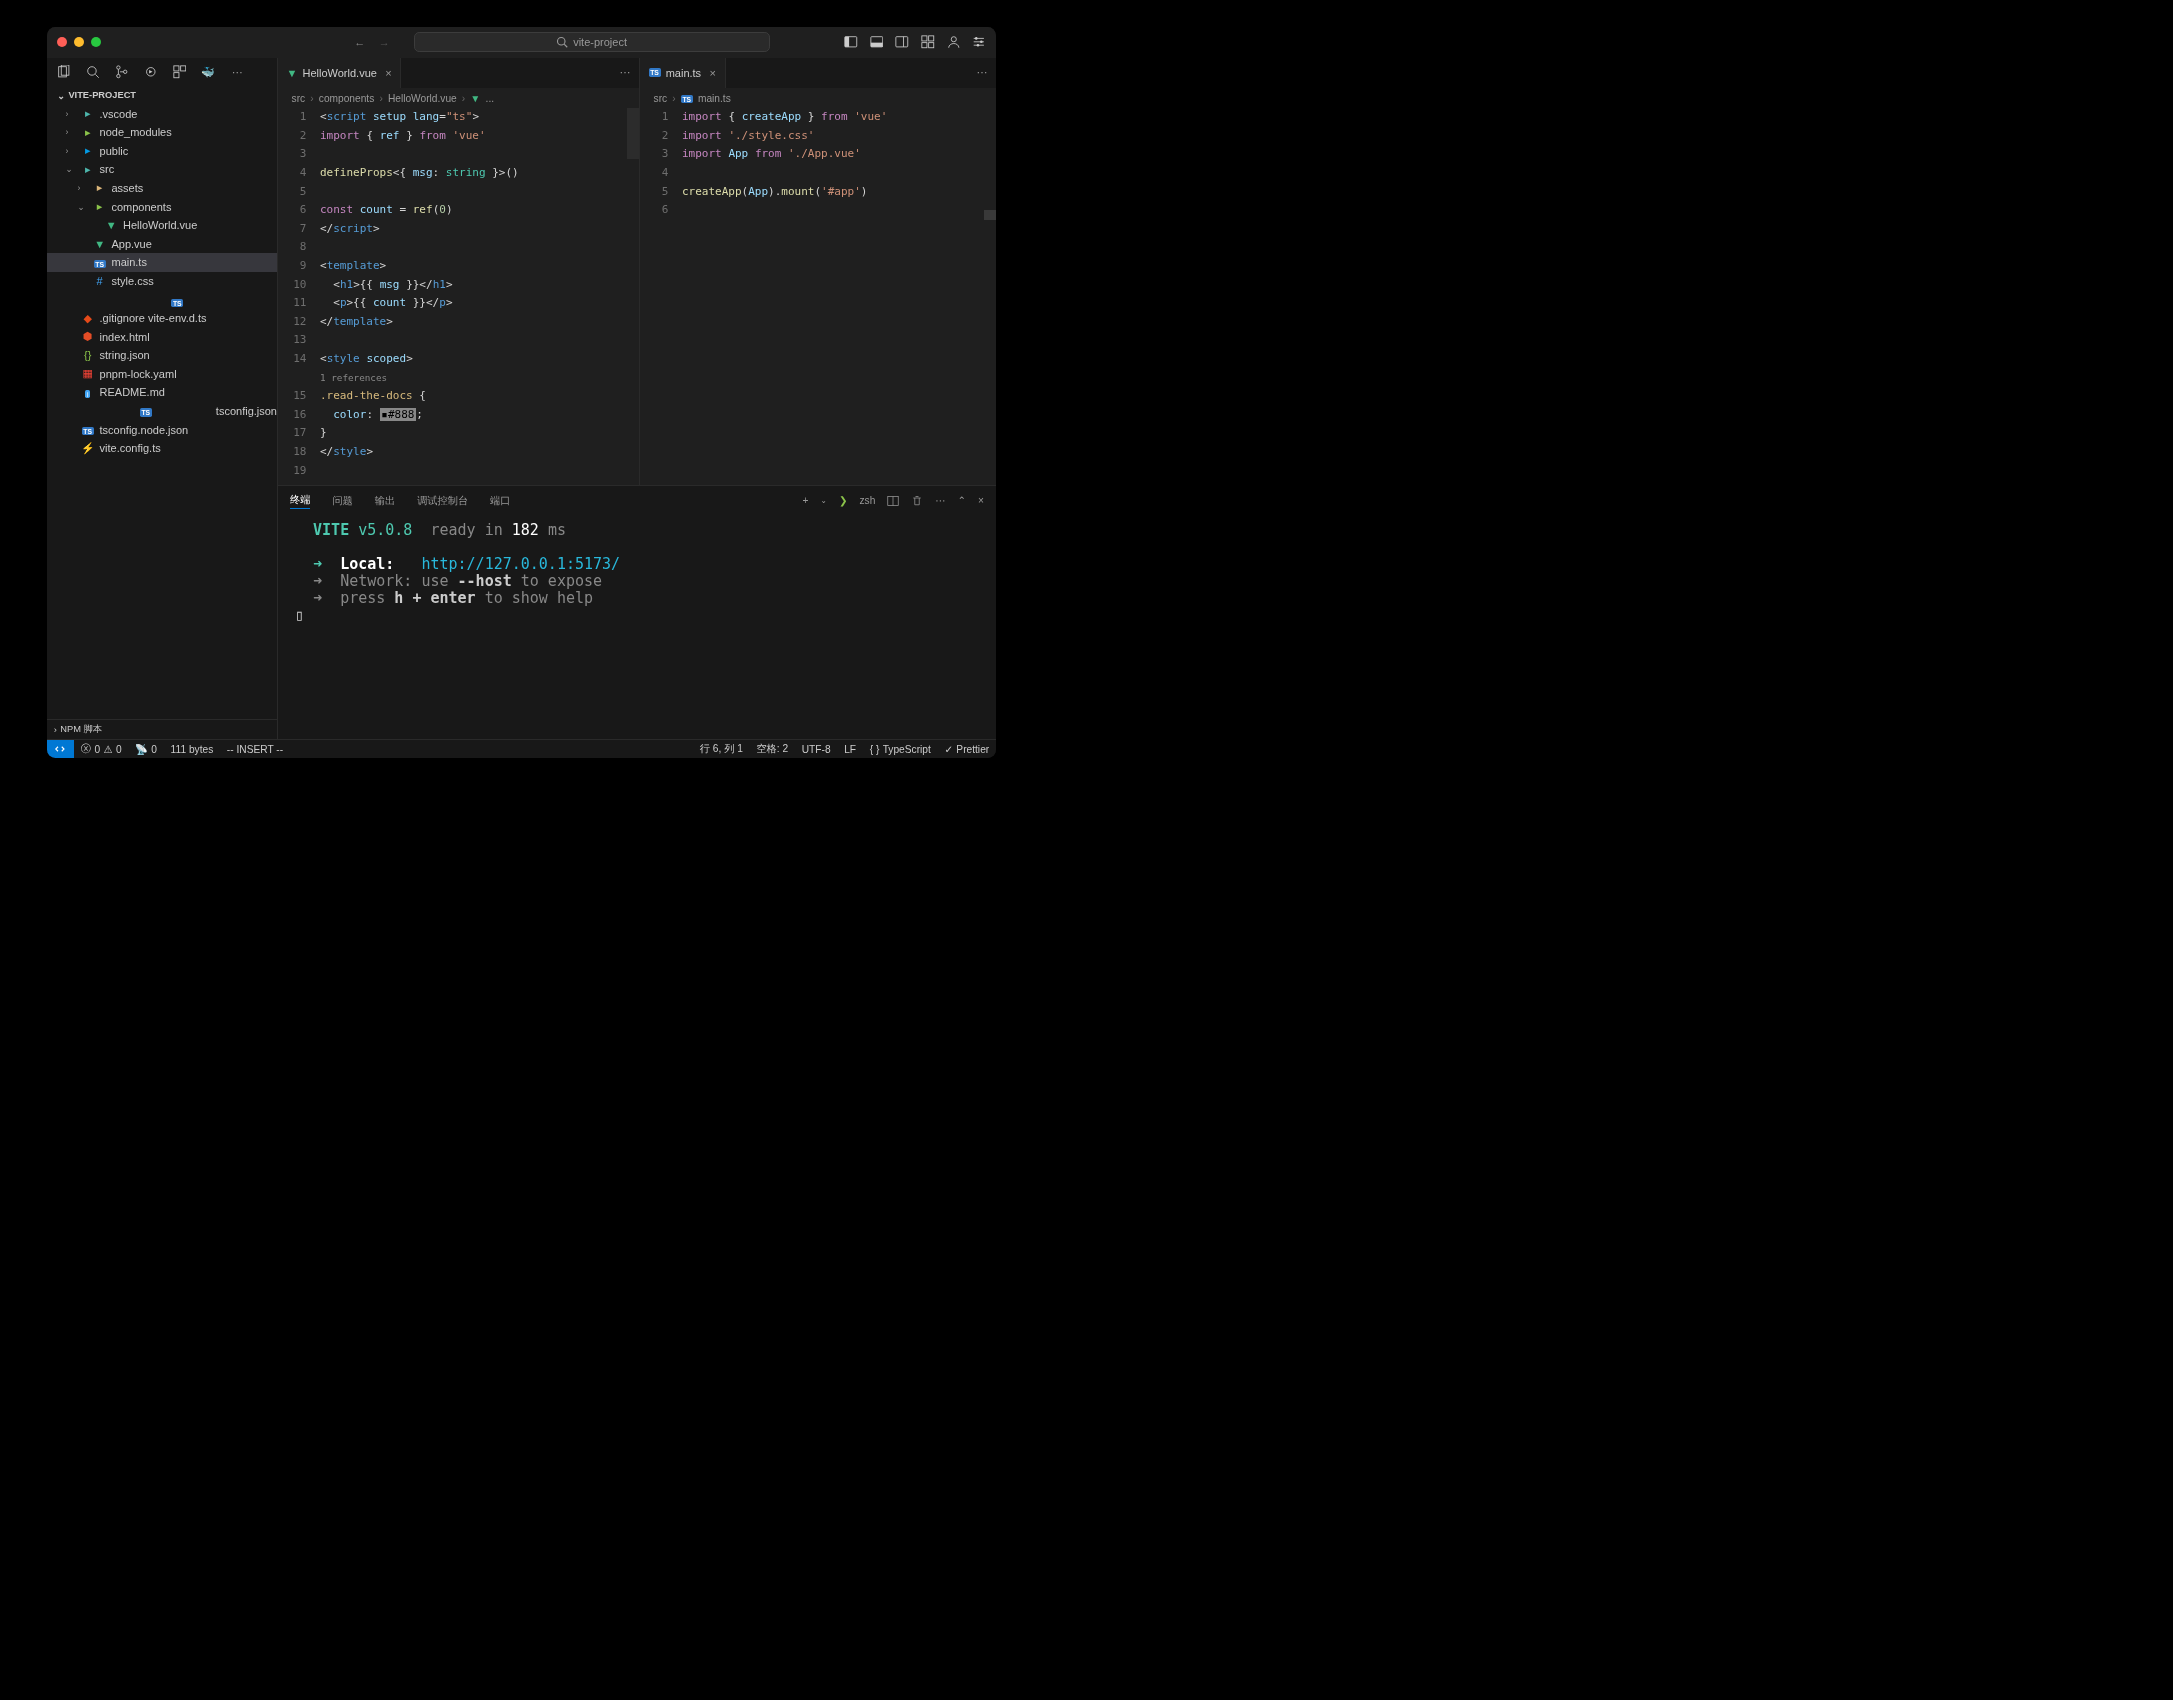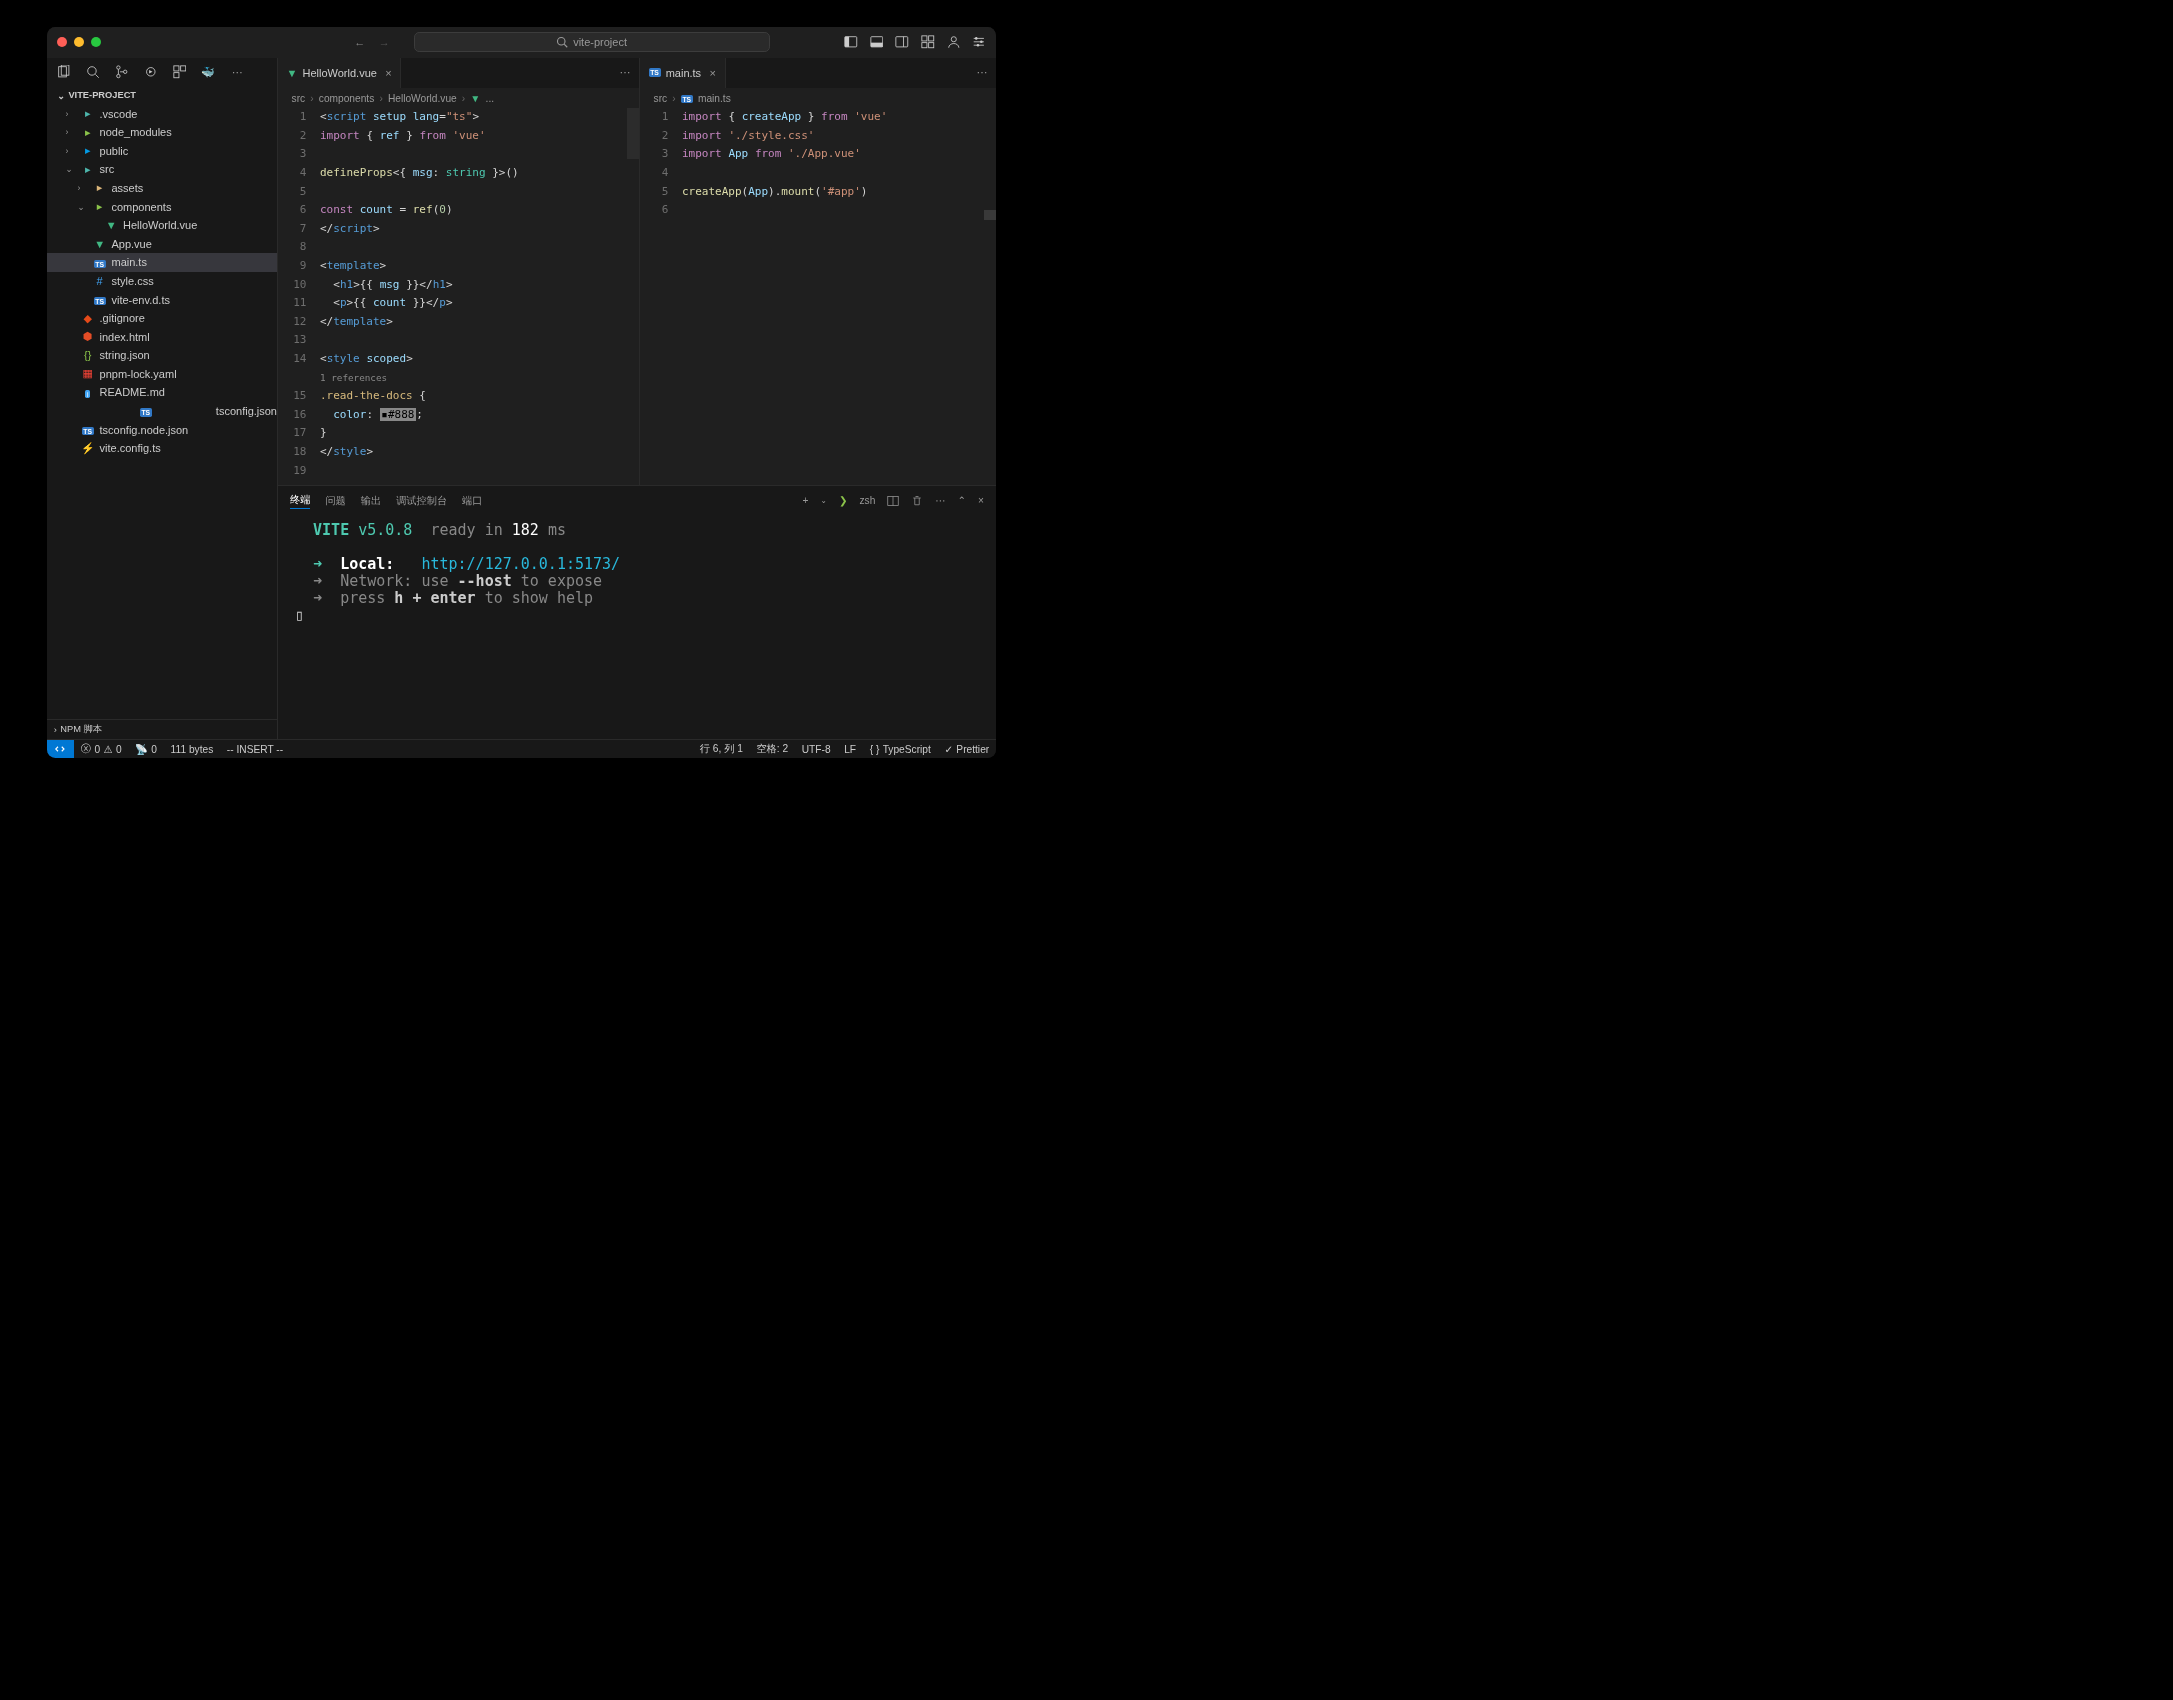--- a/index.html
+++ b/index.html
@@ -46,21 +46,21 @@
 .code-line { display:flex; }
 .gutter { width:42px; text-align:right; padding-right:13.6px; color:#6e6e6e; user-select:none; flex-shrink:0; }
 .code-content { white-space:pre; flex:1; }
 .codelens { font-size:9.3px; color:#888; padding-left:42px; }
 
 
 .kw{color:#c586c0}.str{color:#ce9178}.fn{color:#dcdcaa}.type{color:#4ec9b0}.punc{color:#d4d4d4}.tag{color:#569cd6}.attr{color:#9cdcfe}.num{color:#b5cea8}.var{color:#9cdcfe}.prop{color:#9cdcfe}.css-sel{color:#d7ba7d}.css-prop{color:#9cdcfe}
 
 
 .panel { height:254px; background:#181818; border-top:0.8px solid #2a2a2a; display:flex; flex-direction:column; }
-.panel-tabs { height:29px; display:flex; align-items:center; padding:0 12px; gap:15px; font-size:10.2px; color:#999; }
+.panel-tabs { height:29px; display:flex; align-items:center; padding:0 12px; gap:22px; font-size:10.2px; color:#999; }
 .panel-tabs .pt.active { color:#fff; border-bottom:0.8px solid #0078d4; padding-bottom:1.7px; }
 .panel-tabs .pactions { margin-left:auto; display:flex; gap:12px; align-items:center; color:#999; }
 .terminal { flex:1; font-family:Menlo,Consolas,monospace; font-size:15px; line-height:17px; padding:6.8px 17px; color:#ccc; overflow:auto; }
 .term-green{color:#4ec9b0}.term-cyan{color:#29b8db}.term-dim{color:#888}.term-bold{font-weight:700}
 
 
 .statusbar { height:18.6px; background:#181818; border-top:0.8px solid #2a2a2a; display:flex; align-items:center; font-size:10.2px; color:#ccc; }
 .statusbar .remote { width:27px; height:100%; background:#0078d4; display:flex; align-items:center; justify-content:center; }
 .statusbar .sitem { padding:0 6.8px; display:flex; align-items:center; gap:3.4px; }
 .statusbar .right { margin-left:auto; display:flex; }.ts-ico{background:#3178c6;color:#fff;font-size:6.8px;font-weight:700;padding:0.8px 1.7px;border-radius:1.7px}
@@ -212,21 +212,21 @@
           <div class="tree-item selected" style="padding-left: 30.5px;">
             <span class="chev"></span>
             <span class="ficon"><span class="ts-ico">TS</span></span>
             <span>main.ts</span>
           </div>
           <div class="tree-item" style="padding-left: 30.5px;">
             <span class="chev"></span>
             <span class="ficon"><span style="color:#42a5f5">#</span></span>
             <span>style.css</span>
           </div>
-          <div class="tree-item" style="padding-left: 30.5px;">
+          <div class="tree-item" style="padding-left: 30.5px; flex-direction: column;">
             <span class="chev"></span>
             <span class="ficon"><span class="ts-ico">TS</span></span>
             <span>vite-env.d.ts</span>
           </div>
           <div class="tree-item" style="padding-left: 18.6px;">
             <span class="chev"></span>
             <span class="ficon"><span style="color:#e64a19">◆</span></span>
             <span>.gitignore</span>
           </div>
           <div class="tree-item" style="padding-left: 18.6px;">

